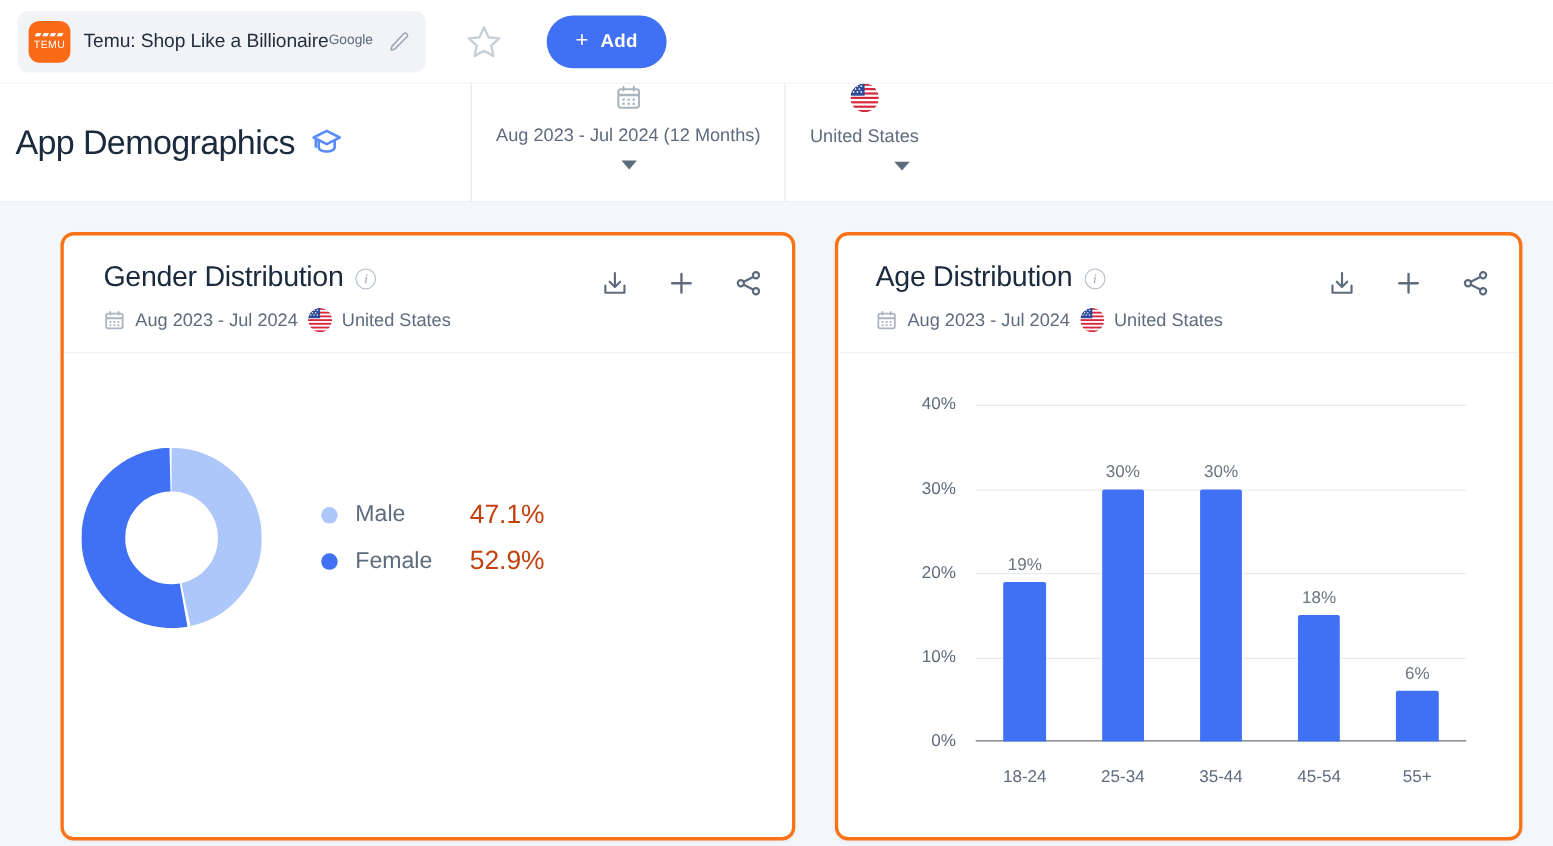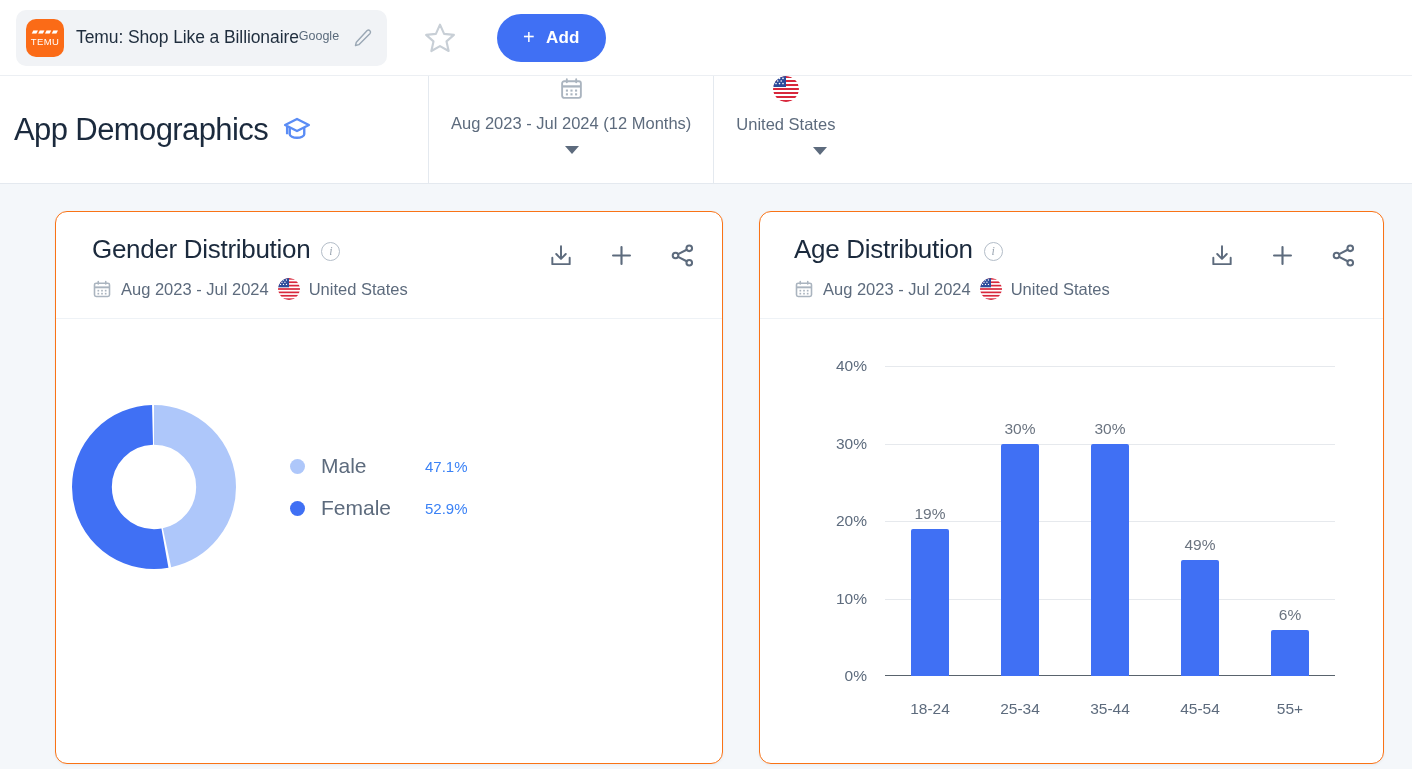--- a/index.html
+++ b/index.html
@@ -117,21 +117,21 @@
     background: #f4f7fa;
     height: 609px;
     padding: 27px 0 0 0;
     display: flex;
     gap: 36px;
     padding-left: 55px;
     padding-right: 27px;
   }
   .card {
     background: #ffffff;
-    border: 1px solid #f97316;
+    border: 3px solid #f97316;
     border-radius: 12px;
     box-shadow: 0 1px 3px rgba(25,45,75,0.05);
     display: flex; flex-direction: column;
   }
   .card-gender { width: 668px; height: 553px; }
   .card-age    { width: 625px; height: 553px; }
 
   .card-head {
     padding: 22px 26px 18px 36px;
     border-bottom: 1px solid #eef2f6;
@@ -170,21 +170,21 @@
     display: flex; align-items: center;
     padding-left: 16px; padding-top: 86px;
   }
   .legend { margin-left: 54px; }
   .legend-row {
     display: flex; align-items: center;
     height: 42px;
   }
   .legend-dot { width: 15px; height: 15px; border-radius: 50%; flex: 0 0 auto; }
   .legend-label { font-size: 21px; color: #5d6b7d; margin-left: 16px; width: 104px; }
-  .legend-val  { font-size: 15px; color: #3b82f6; }
+  .legend-val  { font-size: 24px; color: #c2410c; }
 
   
   .bars-area { position: absolute; inset: 0; }
   .plot {
     position: absolute;
     left: 125px; right: 48px;
     top: 47px; bottom: 87px;
   }
   .gridline {
     position: absolute; left: 0; right: 0;
@@ -537,21 +537,21 @@
             <div class="bar-val" style="left: 30%; transform: translateX(-50%); bottom: calc(75% + 6px);">30%</div>
             <div class="xtick" style="left: 30%;">25-34</div>
             <div class="bar-col" style="left: 45.7%; width: 8.6%;">
               <div class="bar" style="height: 75%; background: rgb(64, 112, 244);"></div>
             </div>
             <div class="bar-val" style="left: 50%; transform: translateX(-50%); bottom: calc(75% + 6px);">30%</div>
             <div class="xtick" style="left: 50%;">35-44</div>
             <div class="bar-col" style="left: 65.7%; width: 8.6%;">
               <div class="bar" style="height: 37.5%; background: rgb(64, 112, 244);"></div>
             </div>
-            <div class="bar-val" style="left: 70%; transform: translateX(-50%); bottom: calc(37.5% + 6px);">49%</div>
+            <div class="bar-val" style="left: 70%; transform: translateX(-50%); bottom: calc(37.5% + 6px);">18%</div>
             <div class="xtick" style="left: 70%;">45-54</div>
             <div class="bar-col" style="left: 85.7%; width: 8.6%;">
               <div class="bar" style="height: 15%; background: rgb(64, 112, 244);"></div>
             </div>
             <div class="bar-val" style="left: 90%; transform: translateX(-50%); bottom: calc(15% + 6px);">6%</div>
             <div class="xtick" style="left: 90%;">55+</div>
           </div>
       </div>
     </div>
   </div>

